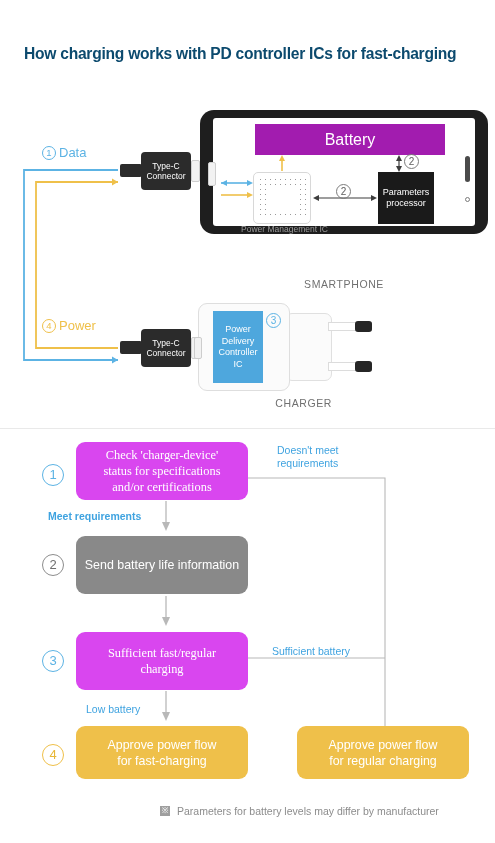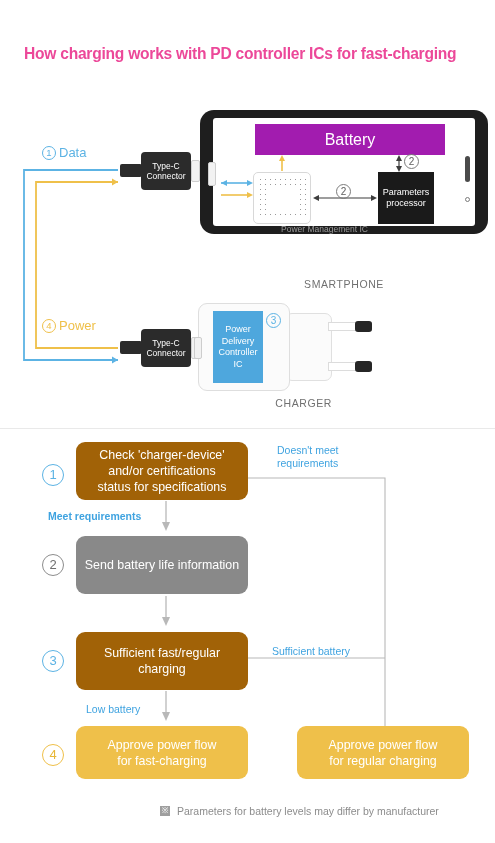--- a/index.html
+++ b/index.html
@@ -12,21 +12,21 @@
   }
   .page { position: relative; width: 495px; height: 843px; }
 
   
   .title {
     position: absolute;
     left: 24px; top: 45px;
     width: 460px;
     font-size: 15.6px;
     font-weight: bold;
-    color: #ec4899;
+    color: #0c4a6e;
     letter-spacing: -0.25px;
     white-space: nowrap;
   }
 
   
   .wiring { position: absolute; left: 0; top: 0; width: 495px; height: 440px; }
 
   
   .wire-label {
     position: absolute;
@@ -109,21 +109,20 @@
     position: absolute;
     left: 14px; top: 13px; right: 14px; bottom: 13px;
     background: #ffffff;
   }
   .pmic-label {
     position: absolute;
     left: 28px; top: 106px;
     font-size: 8.5px;
     color: #9c9c9c;
     white-space: nowrap;
-    margin-left: 40px;
   }
   .ap {
     position: absolute;
     left: 165px; top: 54px;
     width: 56px; height: 52px;
     background: #1a1a1a;
     color: #ffffff;
     font-size: 9px;
     line-height: 11px;
     display: flex; align-items: center; justify-content: center;
@@ -273,21 +272,21 @@
   .box {
     position: absolute;
     border-radius: 9px;
     color: #ffffff;
     display: flex; align-items: center; justify-content: center;
     text-align: center;
     font-size: 12.4px;
     line-height: 16px;
     padding: 4px 8px;
   }
-  .box.blue { background: #a16207; }
+  .box.blue { background: #d946ef; font-family: Liberation Serif, serif; }
   .box.gray { background: #898989; }
   .box.yellow { background: #efc04a; }
 
   .flow-label {
     position: absolute;
     font-size: 10.5px;
     color: #3fa3e0;
     white-space: nowrap;
   }
   .flow-label.multi { line-height: 13px; white-space: normal; width: 110px; }
@@ -437,22 +436,22 @@
     </svg>
 
     <div class="step-num" style="left:42px;top:34px;">1</div>
     <div class="step-num gray" style="left:42px;top:124px;">2</div>
     <div class="step-num" style="left:42px;top:220px;">3</div>
     <div class="step-num yellow" style="left:42px;top:314px;">4</div>
 
     <div class="box blue" style="left:76px;top:12px;width:172px;height:58px;">
       <div>
         <div>Check 'charger-device'</div>
+        <div>status for specifications</div>
         <div>and/or certifications</div>
-        <div>status for specifications</div>
       </div>
     </div>
 
     <div class="box gray" style="left:76px;top:106px;width:172px;height:58px;">
       <div>
         <div>Send battery life information</div>
       </div>
     </div>
 
     <div class="box blue" style="left:76px;top:202px;width:172px;height:58px;">

